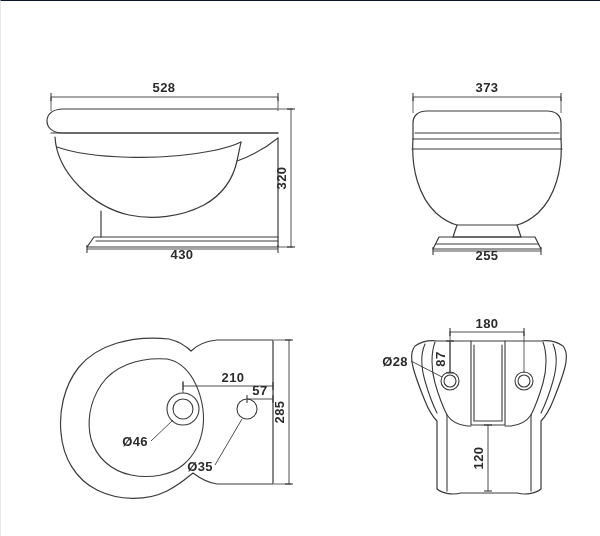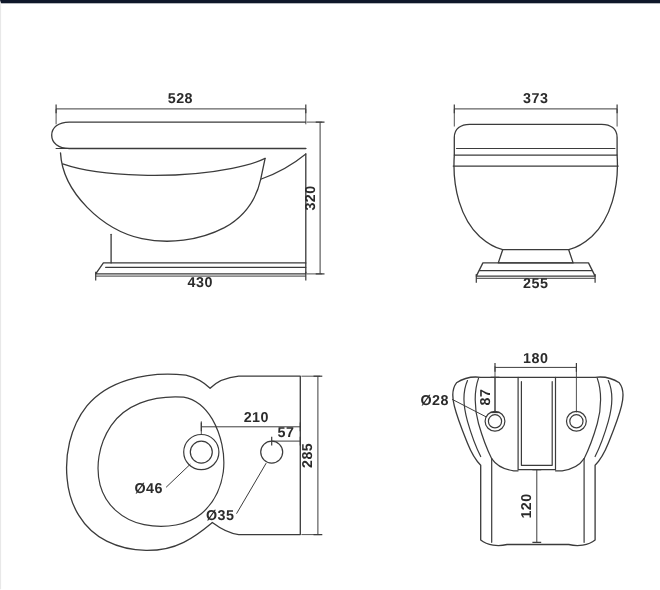--- a/index.html
+++ b/index.html
@@ -10,21 +10,21 @@
   }
   body {
     font-family: "Liberation Sans", sans-serif;
   }
   #sheet {
     position: relative;
     width: 600px;
     height: 536px;
     background: #ffffff;
     border-left: 1px solid #e8e8e8;
-    border-top: 3px solid #0f172a;
+    border-top: 1px solid #0f172a;
     box-sizing: border-box;
     overflow: hidden;
   }
   #sheet svg {
     position: absolute;
     left: 0;
     top: 0;
     display: block;
   }
   .outline {

